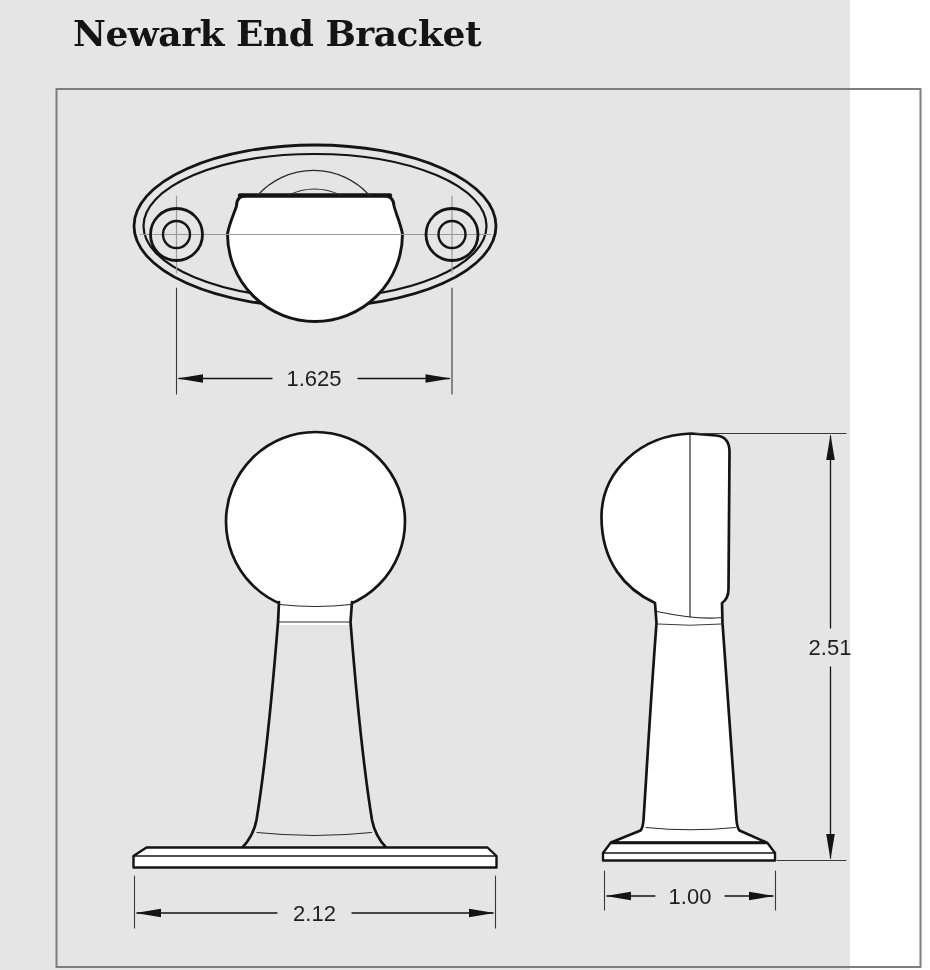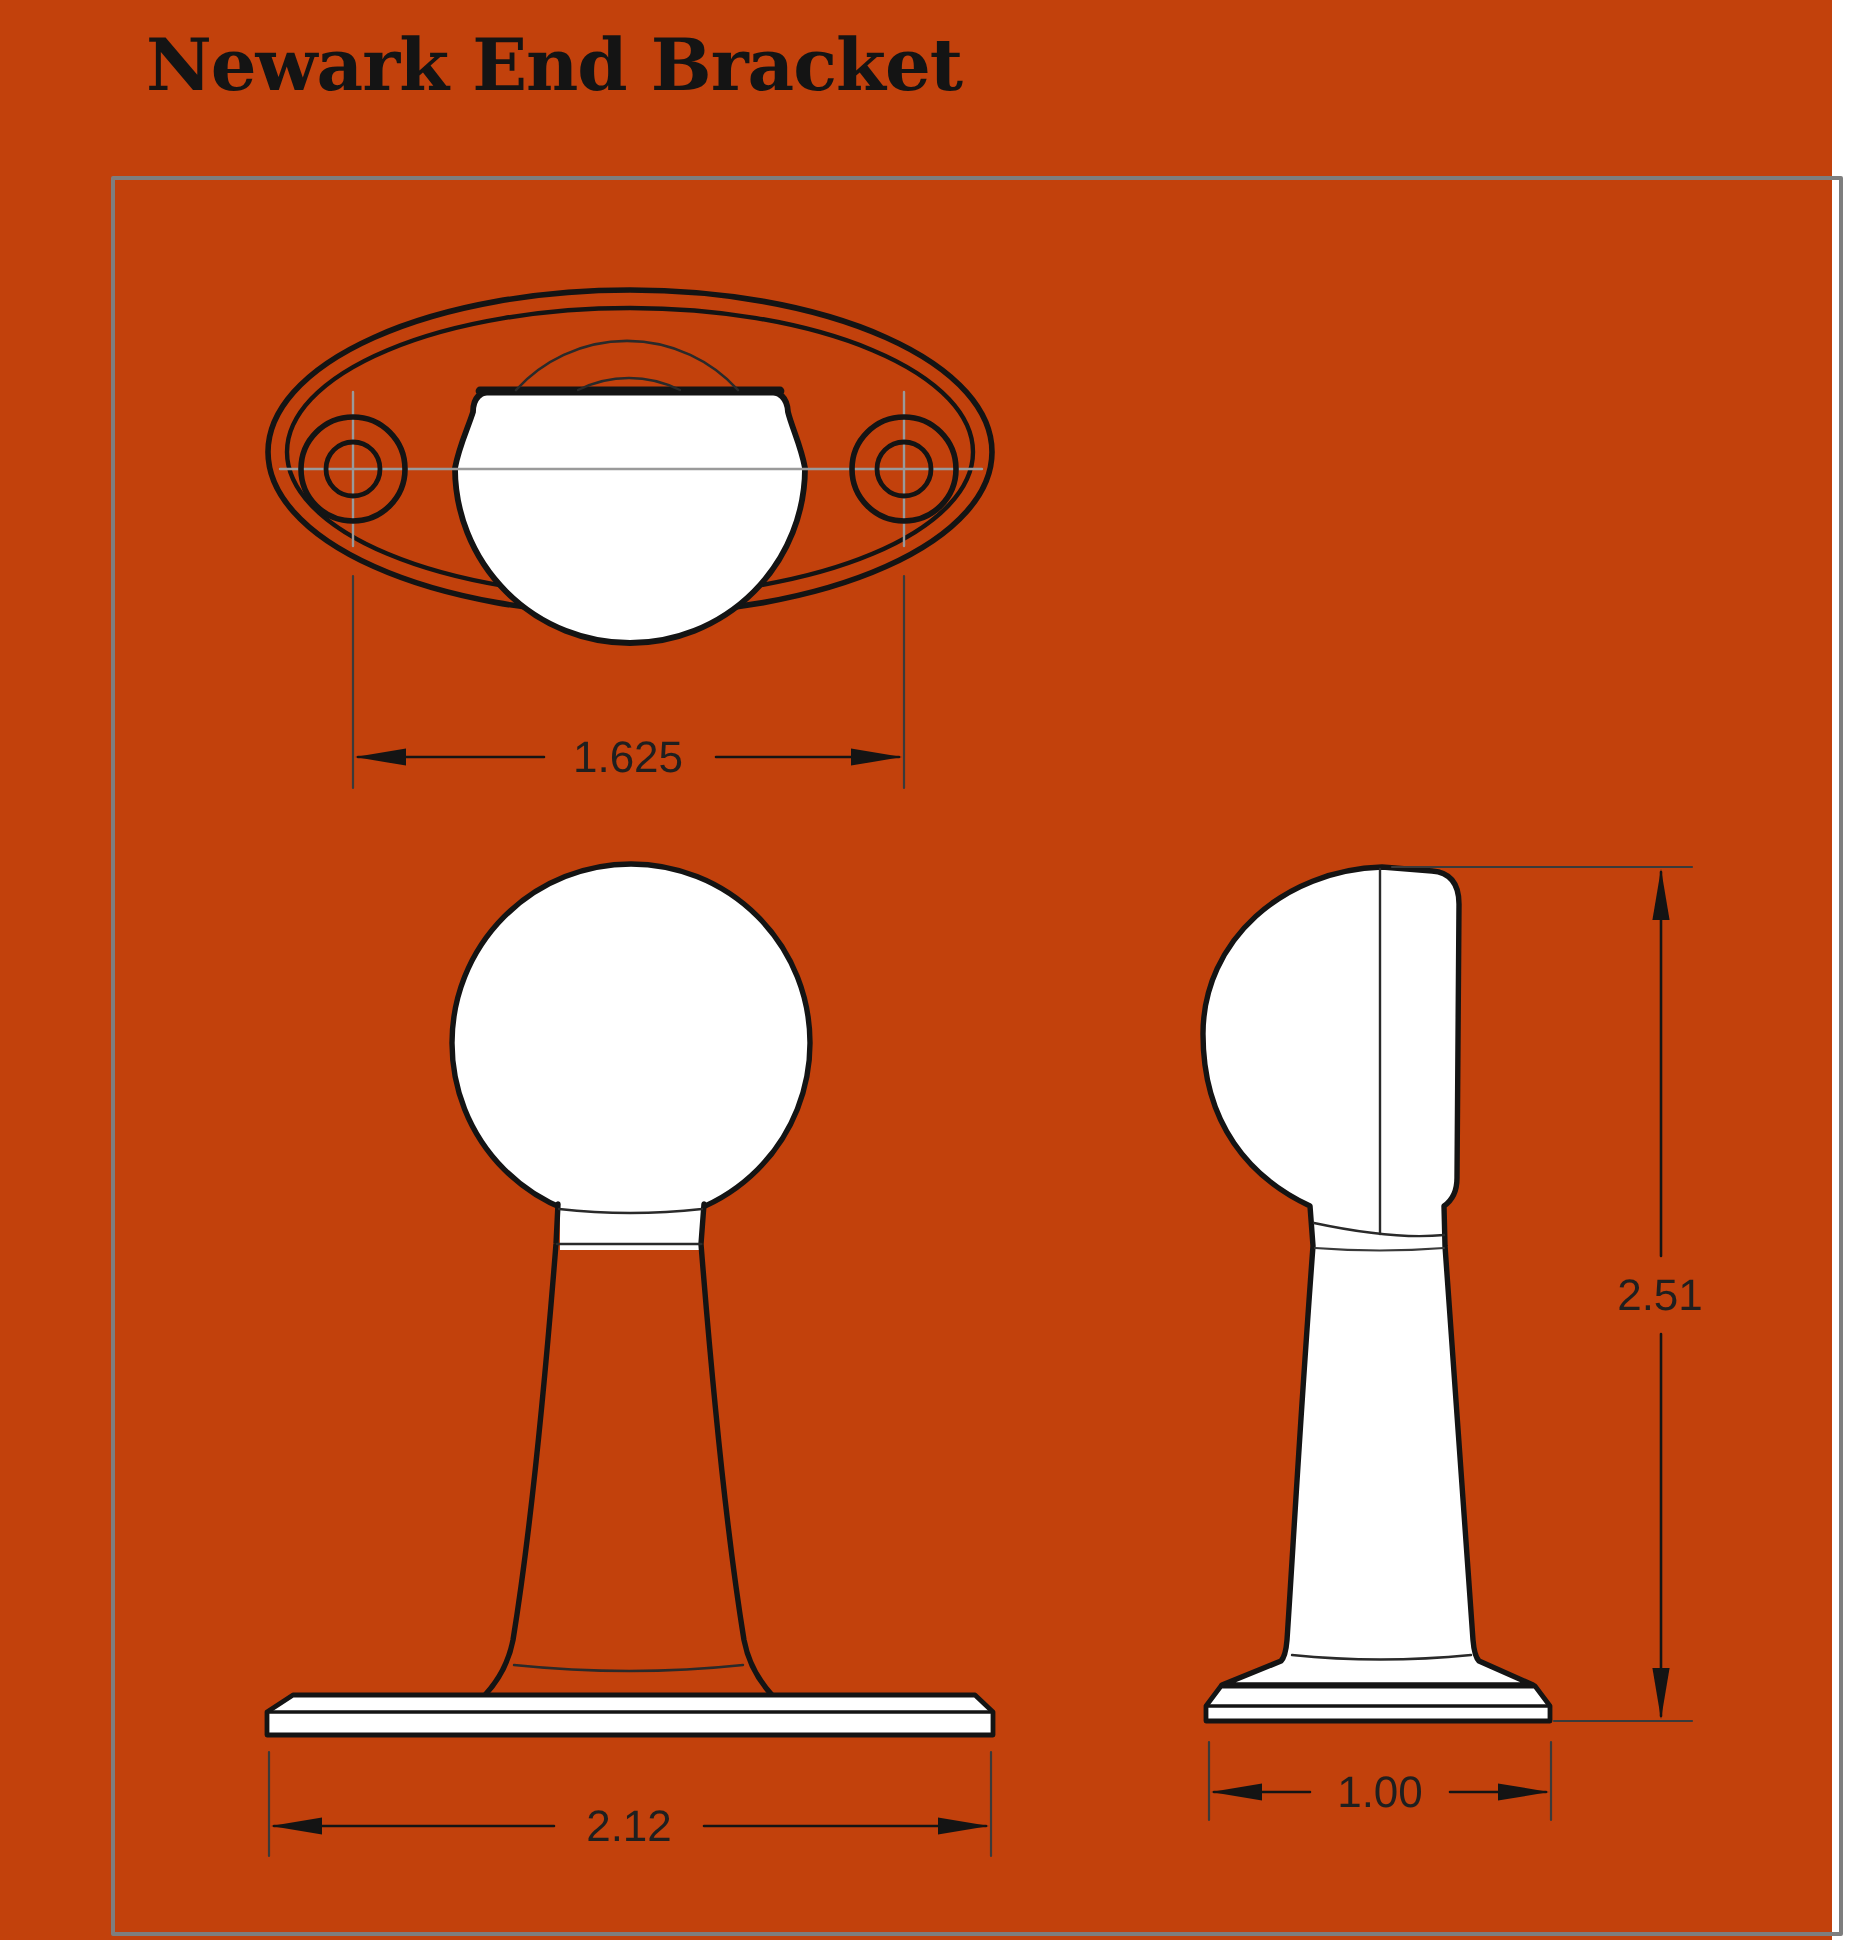--- a/index.html
+++ b/index.html
@@ -6,23 +6,23 @@
     margin: 0;
     padding: 0;
     background: #ffffff;
     width: 930px;
     height: 970px;
     overflow: hidden;
     font-family: "Liberation Sans", "DejaVu Sans", sans-serif;
   }
   .page {
     position: relative;
-    width: 916px;
+    width: 850px;
     height: 970px;
-    background: #c2410c;
+    background: #e5e5e5;
   }
   .title {
     position: absolute;
     left: 73px;
     top: 12px;
     margin: 0;
     font-family: "DejaVu Serif", "Liberation Serif", serif;
     font-weight: 700;
     font-size: 36px;
     letter-spacing: -0.5px;

